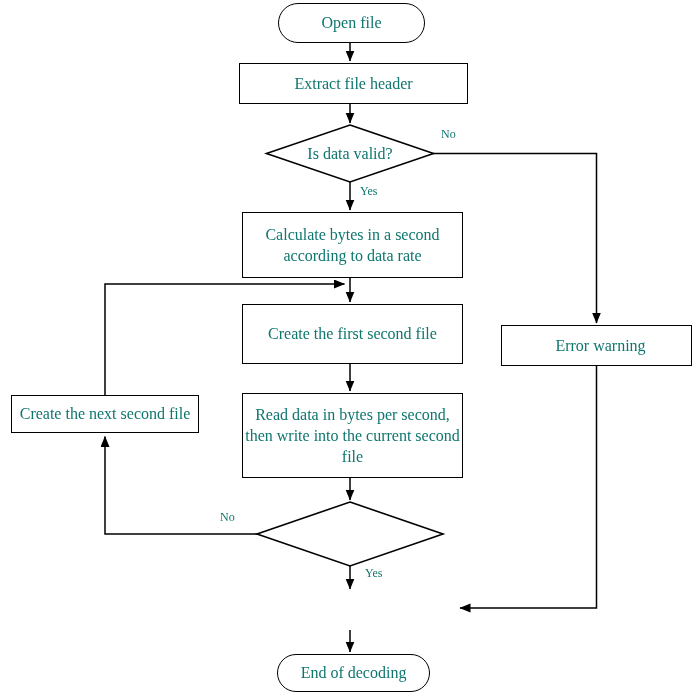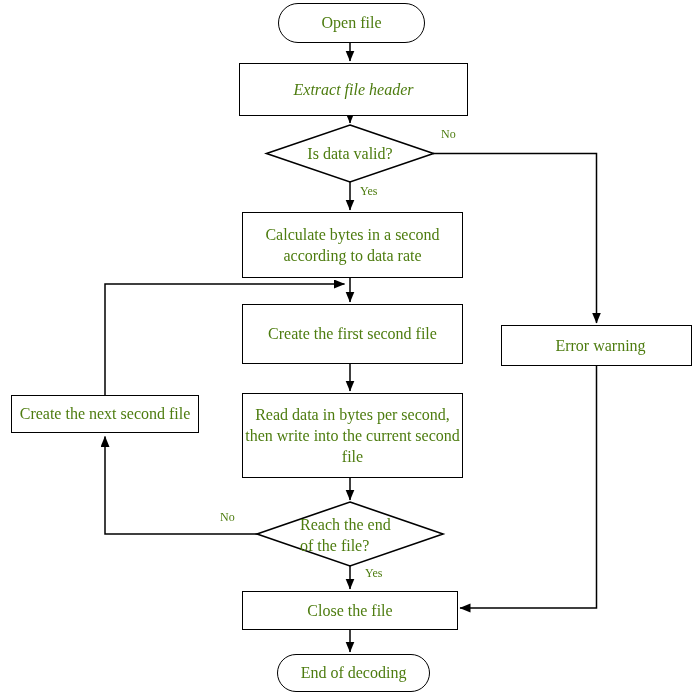--- a/index.html
+++ b/index.html
@@ -2,21 +2,21 @@
 <html><head>
 <meta charset="utf-8">
 <style>
   html, body { margin: 0; padding: 0; background: #ffffff; }
   .stage {
     position: relative;
     width: 700px;
     height: 700px;
     background: #ffffff;
     font-family: "Liberation Serif", "DejaVu Serif", serif;
-    color: #4d7c0f;
+    color: #0f766e;
     overflow: hidden;
   }
   .wires {
     position: absolute;
     left: 0; top: 0;
     width: 700px; height: 700px;
     z-index: 0;
   }
   .edge { fill: none; stroke-width: 1.5px; }
   .dshape { stroke-width: 1.6px; }
@@ -34,38 +34,38 @@
     z-index: 1;
     padding: 0 2px;
   }
   .terminator { border-radius: 21px; }
   .ghost {
     position: absolute;
     box-sizing: border-box;
     display: flex;
     align-items: center;
     justify-content: center;
-    text-align: left;
+    text-align: right;
     font-size: 16px;
     line-height: 1.32;
     background: transparent;
     border: none;
     z-index: 1;
     padding: 0;
   }
   .edge-label {
     position: absolute;
     font-size: 12px;
     line-height: 1.2;
     z-index: 1;
     background: transparent;
   }
   
   .n-open      { left: 278px; top: 3px;   width: 147px; height: 40px; }
-  .n-extract   { left: 239px; top: 63px;  width: 229px; height: 53px; font-style: italic; }
+  .n-extract   { left: 239px; top: 63px;  width: 229px; height: 41px; }
   .l-valid     { left: 280px; top: 141px; width: 140px; height: 26px; }
   .n-calc      { left: 242px; top: 212px; width: 221px; height: 66px; }
   .n-first     { left: 242px; top: 304px; width: 221px; height: 60px; }
   .n-read      { left: 242px; top: 393px; width: 221px; height: 85px; }
   .l-reach     { left: 300px; top: 513px; width: 100px; height: 44px; }
   .n-close     { left: 242px; top: 591px; width: 216px; height: 39px; }
   .n-end       { left: 277px; top: 654px; width: 153px; height: 38px; }
   .n-next      { left: 11px;  top: 395px; width: 188px; height: 38px; }
   .n-error     { left: 501px; top: 325px; width: 191px; height: 41px; padding-left: 10px; }
   
@@ -120,27 +120,21 @@
   </div>
 
   <div class="node n-read">
     <span>Read data in bytes per second, then write into the current second file</span>
   </div>
 
   <div class="node n-first">
     <span>Create the first second file</span>
   </div>
 
-  <div class="ghost l-reach">
-    <span>Reach the end of the file?</span>
-  </div>
 
-  <div class="node n-close">
-    <span>Close the file</span>
-  </div>
 
   <div class="node n-next">
     <span>Create the next second file</span>
   </div>
 
   <div class="node terminator n-end">
     <span>End of decoding</span>
   </div>
 
   <div class="node n-error">

